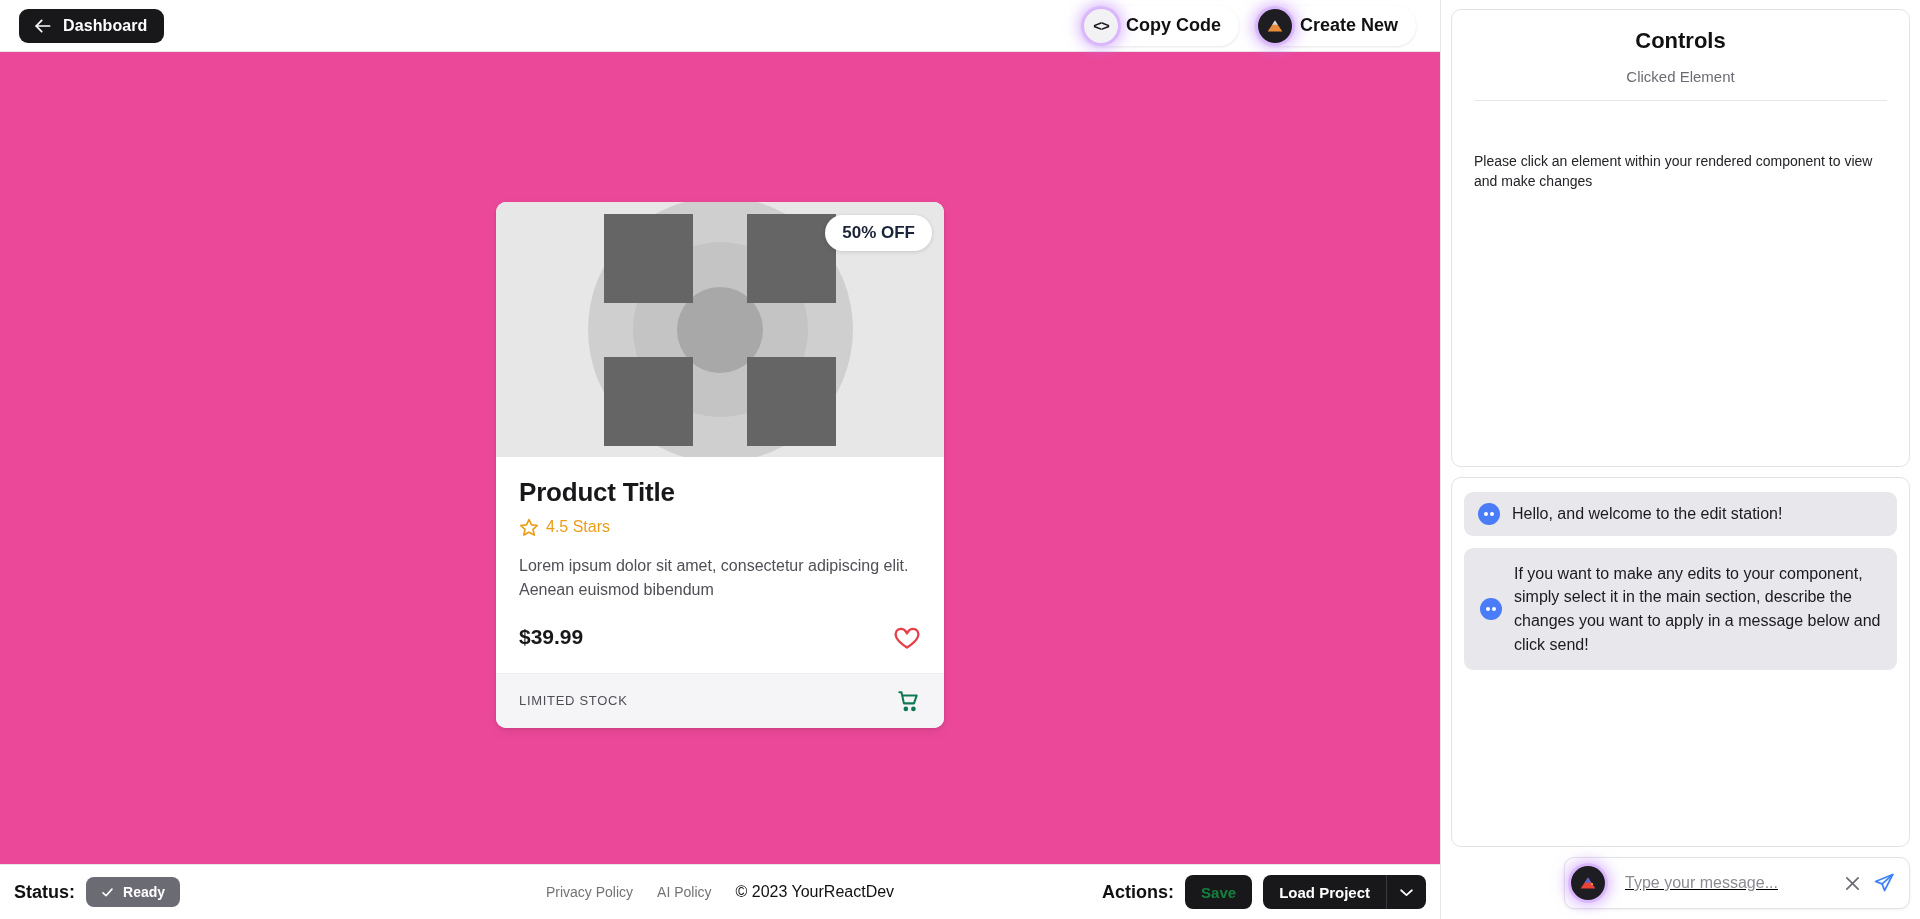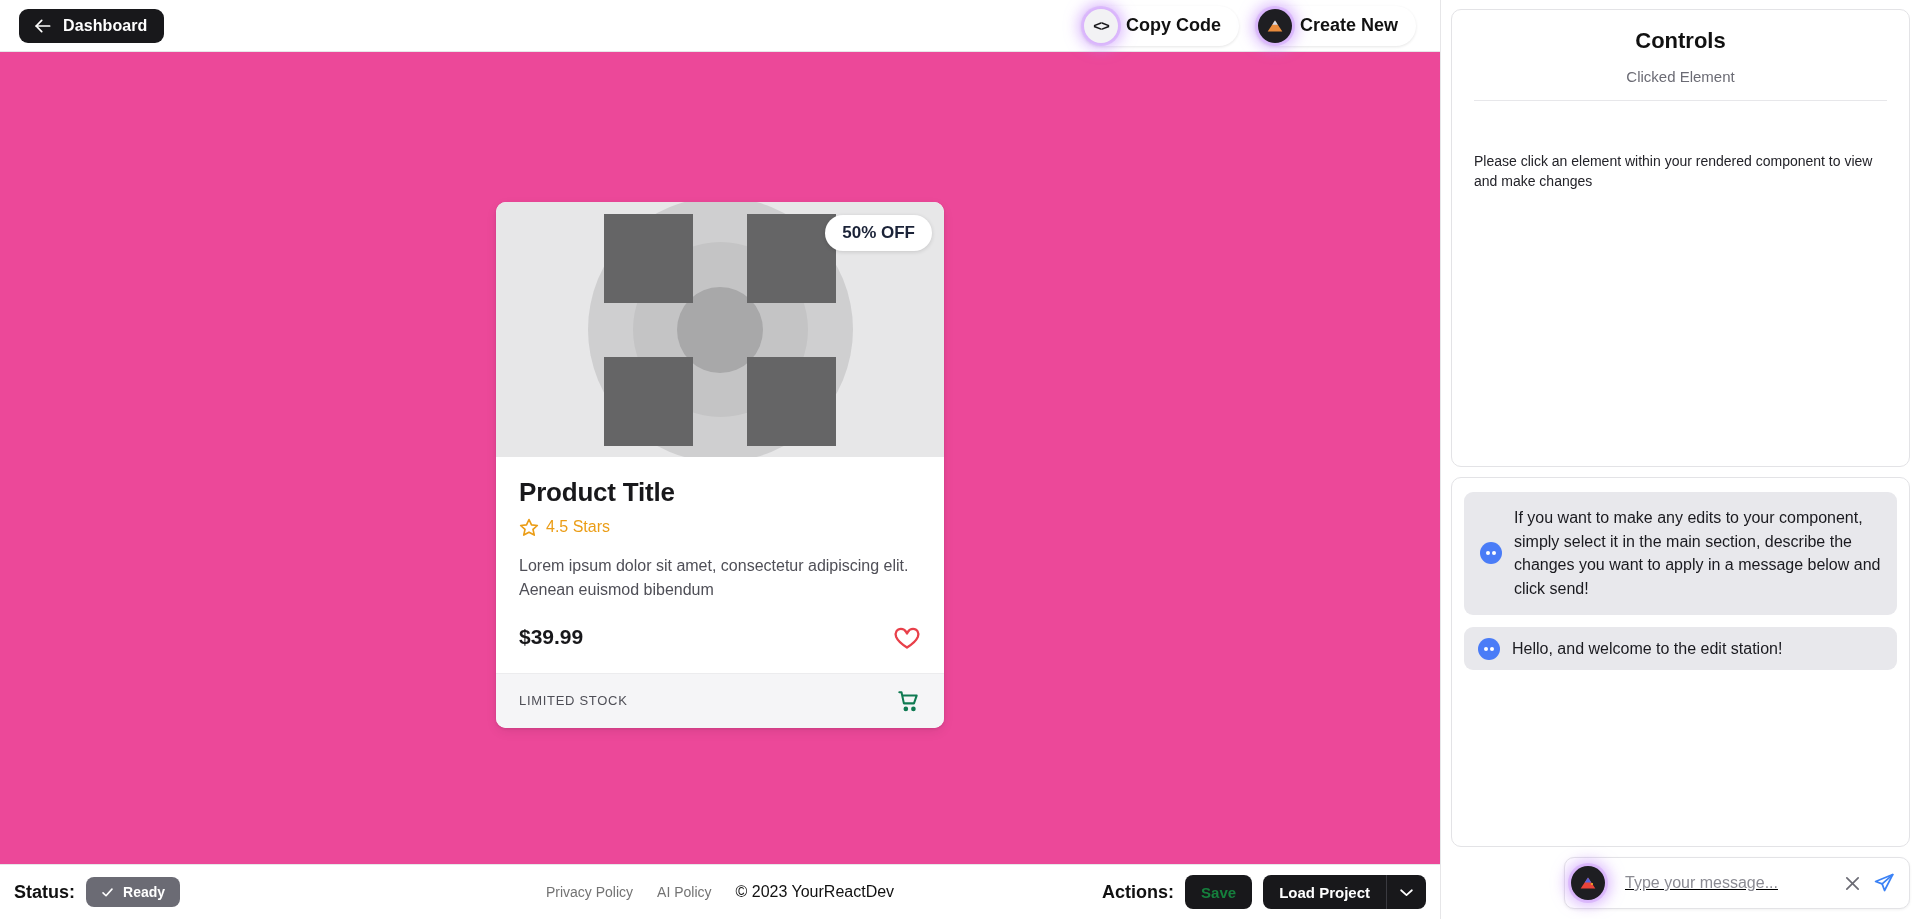--- a/index.html
+++ b/index.html
@@ -510,33 +510,33 @@
   <div class="right-col">
 
     <div class="controls-card">
       <div class="ctl-title">Controls</div>
       <div class="ctl-sub">Clicked Element</div>
       <div class="ctl-divider"></div>
       <div class="ctl-hint">Please click an element within your rendered component to view and make changes</div>
     </div>
 
     <div class="chat-card">
+      <div class="msg">
+        <span class="bot-dot">
+            <i></i>
+            <i></i>
+          </span>
+        <span class="msg-text">Hello, and welcome to the edit station!</span>
+      </div>
       <div class="msg multi">
         <span class="bot-dot">
             <i></i>
             <i></i>
           </span>
         <span class="msg-text">If you want to make any edits to your component, simply select it in the main section, describe the changes you want to apply in a message below and click send!</span>
-      </div>
-      <div class="msg">
-        <span class="bot-dot">
-            <i></i>
-            <i></i>
-          </span>
-        <span class="msg-text">Hello, and welcome to the edit station!</span>
       </div>
     </div>
 
     <div class="composer">
       <span class="glow-circle dark">
         <svg width="22" height="22" viewBox="0 0 24 24">
           <polygon points="12,6 20,18 4,18" fill="#e8443a"></polygon>
           <polygon points="12,6 15.6,11.5 8.4,11.5" fill="#5566dd"></polygon>
           <circle cx="16.4" cy="13.2" r="1.1" fill="#f0b429"></circle>
         </svg>

